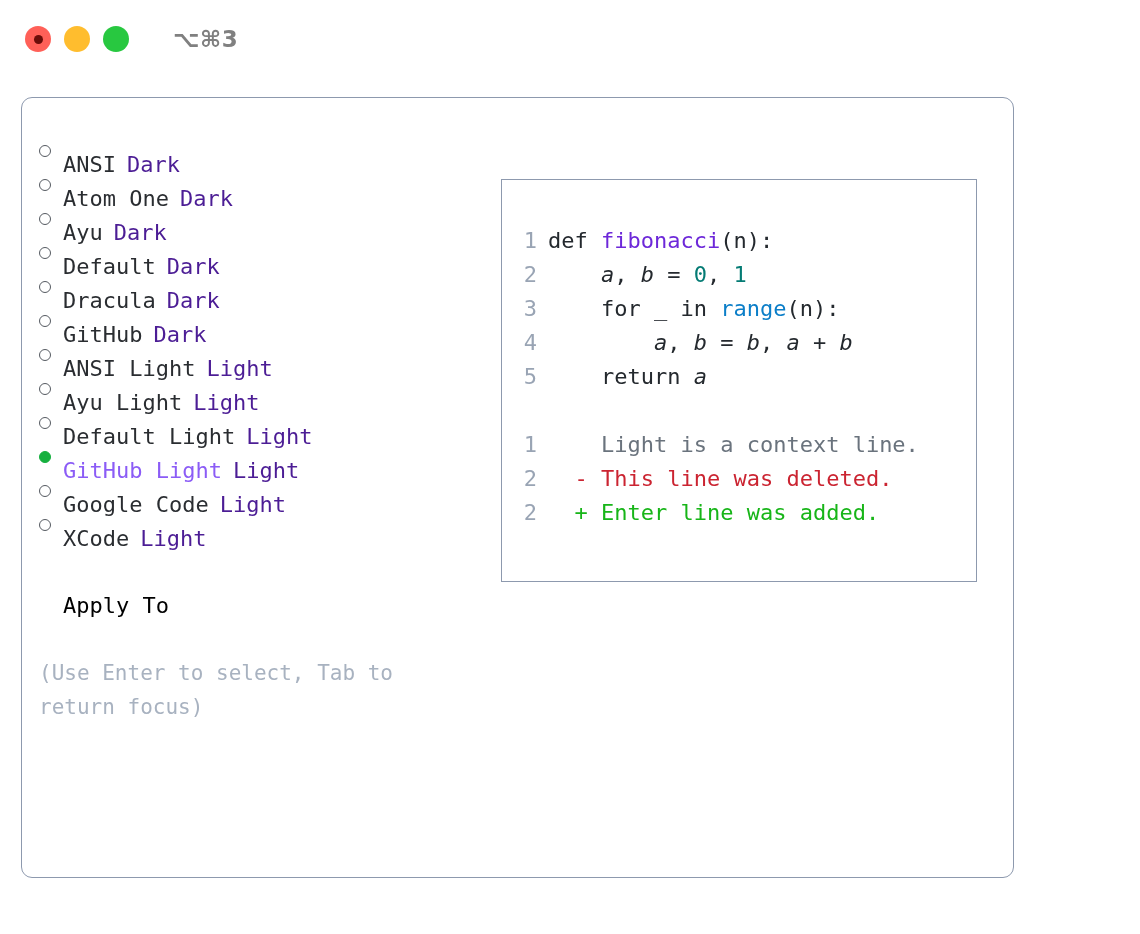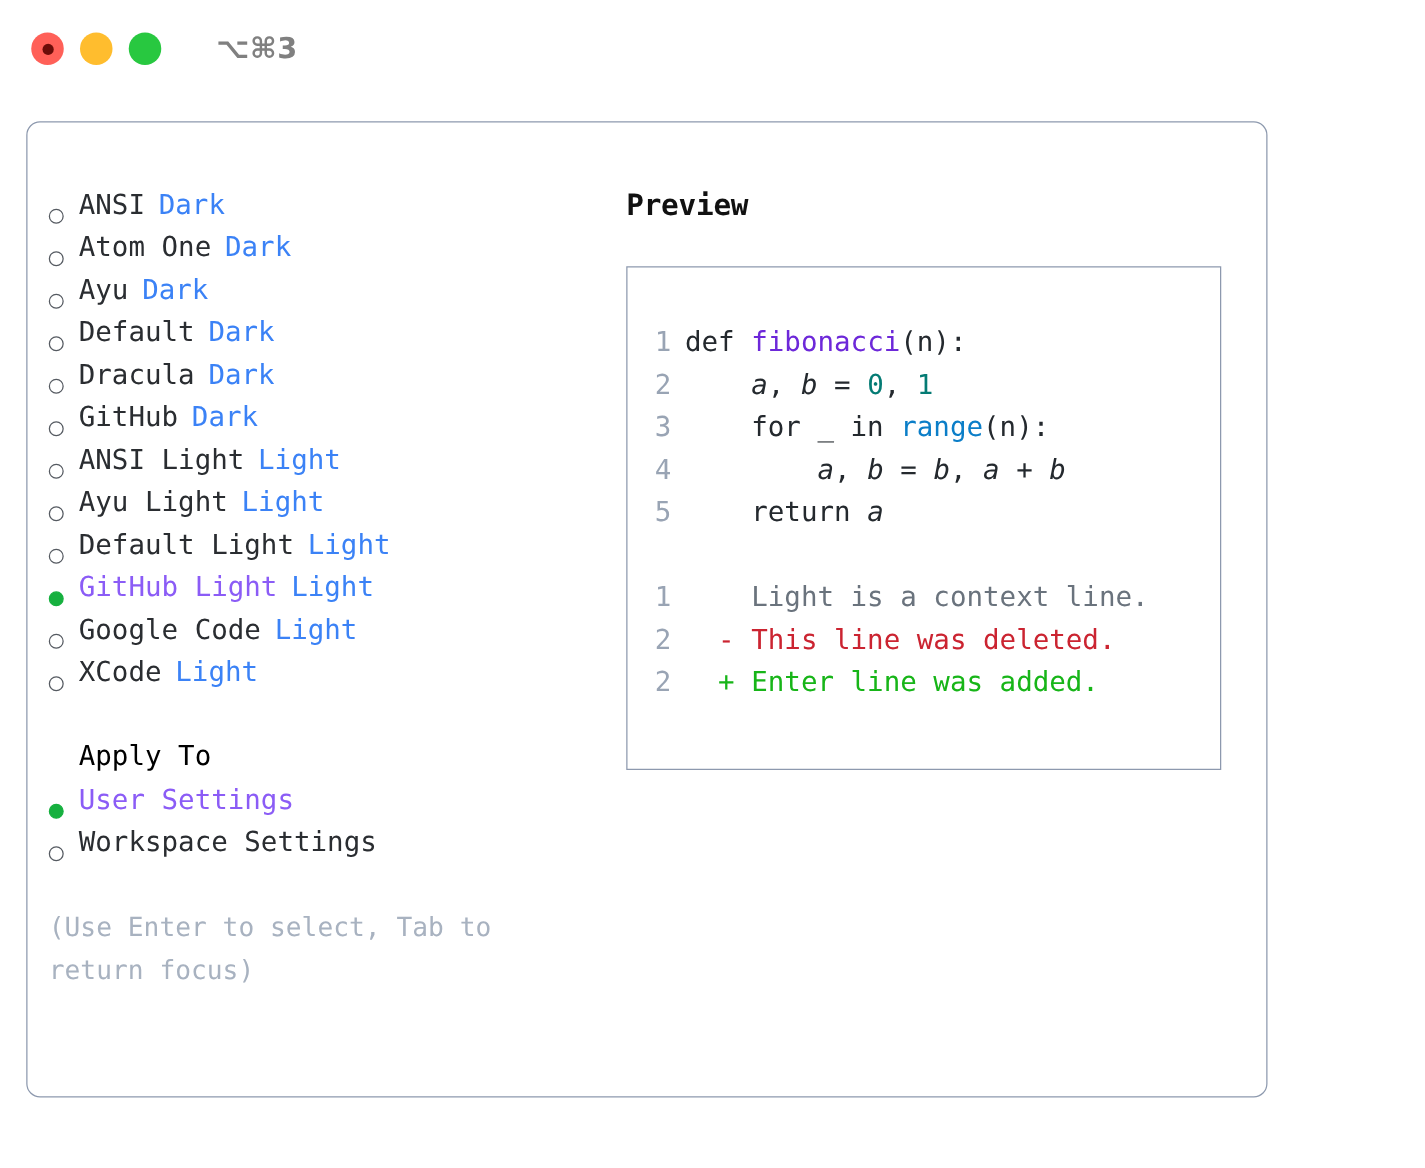--- a/index.html
+++ b/index.html
@@ -75,40 +75,40 @@
     font-size: 23.5px;
     font-weight: 700;
     color: #111111;
     letter-spacing: -0.2px;
     line-height: 34px;
     white-space: pre;
   }
   .opt-list { margin-top: 1px; }
   .opt {
     display: flex;
-    align-items: flex-end;
+    align-items: flex-start;
     line-height: 34px;
     height: 34px;
     font-size: 22px;
     white-space: pre;
   }
   .bullet {
     display: inline-block;
     width: 12px; height: 12px;
     border-radius: 50%;
     margin-right: 12px;
     position: relative;
     top: -3px;
     flex: 0 0 auto;
   }
   .bullet.off { border: 1.7px solid #555a61; background: transparent; }
   .bullet.on  { background: #16b03f; border: 1.7px solid #16b03f; }
   .opt-label { color: #2a2d31; }
   .opt.selected .opt-label { color: #8b5cf6; }
-  .opt-badge { color: #3b82f6; margin-left: 11px; }
+  .opt-badge { color: #4c1d95; margin-left: 11px; }
 
   .apply-head {
     margin-top: 33px;
     margin-left: 24px;
     font-size: 22px;
     color: #000000;
     line-height: 34px;
     white-space: pre;
   }
 
@@ -194,30 +194,25 @@
             <div class="opt"><span class="bullet off"></span><span class="opt-label">ANSI Light</span><span class="opt-badge">Light</span></div>
             <div class="opt"><span class="bullet off"></span><span class="opt-label">Ayu Light</span><span class="opt-badge">Light</span></div>
             <div class="opt"><span class="bullet off"></span><span class="opt-label">Default Light</span><span class="opt-badge">Light</span></div>
             <div class="opt selected"><span class="bullet on"></span><span class="opt-label">GitHub Light</span><span class="opt-badge">Light</span></div>
             <div class="opt"><span class="bullet off"></span><span class="opt-label">Google Code</span><span class="opt-badge">Light</span></div>
             <div class="opt"><span class="bullet off"></span><span class="opt-label">XCode</span><span class="opt-badge">Light</span></div>
           </div>
 
         <div class="apply-head">Apply To</div>
 
-        <div class="opt-list" id="apply-list">
-            <div class="opt selected"><span class="bullet on"></span><span class="opt-label">User Settings</span></div>
-            <div class="opt"><span class="bullet off"></span><span class="opt-label">Workspace Settings</span></div>
-          </div>
 
         <div class="hint">(Use Enter to select, Tab to return focus)</div>
       </div>
 
       <div class="right-col">
-        <div class="col-head">Preview</div>
 
         <div class="preview-box">
           <div class="code" id="code-sample"><div class="row"><span class="lineno">1</span><span class="codetext"><span class="tok-kw">def </span><span class="tok-fn">fibonacci</span><span class="tok-plain">(n):</span></span></div><div class="row"><span class="lineno">2</span><span class="codetext"><span class="tok-plain">    </span><span class="tok-var">a</span><span class="tok-plain">, </span><span class="tok-var">b</span><span class="tok-plain"> = </span><span class="tok-num">0</span><span class="tok-plain">, </span><span class="tok-num">1</span></span></div><div class="row"><span class="lineno">3</span><span class="codetext"><span class="tok-kw">    for _ in </span><span class="tok-call">range</span><span class="tok-plain">(n):</span></span></div><div class="row"><span class="lineno">4</span><span class="codetext"><span class="tok-plain">        </span><span class="tok-var">a</span><span class="tok-plain">, </span><span class="tok-var">b</span><span class="tok-plain"> = </span><span class="tok-var">b</span><span class="tok-plain">, </span><span class="tok-var">a</span><span class="tok-plain"> + </span><span class="tok-var">b</span></span></div><div class="row"><span class="lineno">5</span><span class="codetext"><span class="tok-kw">    return </span><span class="tok-var">a</span></span></div></div>
           <div class="spacer"></div>
           <div class="code" id="diff-sample"><div class="row"><span class="lineno">1</span><span class="diff-ctx">    Light is a context line.</span></div><div class="row"><span class="lineno">2</span><span class="diff-del">  - This line was deleted.</span></div><div class="row"><span class="lineno">2</span><span class="diff-add">  + Enter line was added.</span></div></div>
         </div>
       </div>
 
     </div>
   </div>

